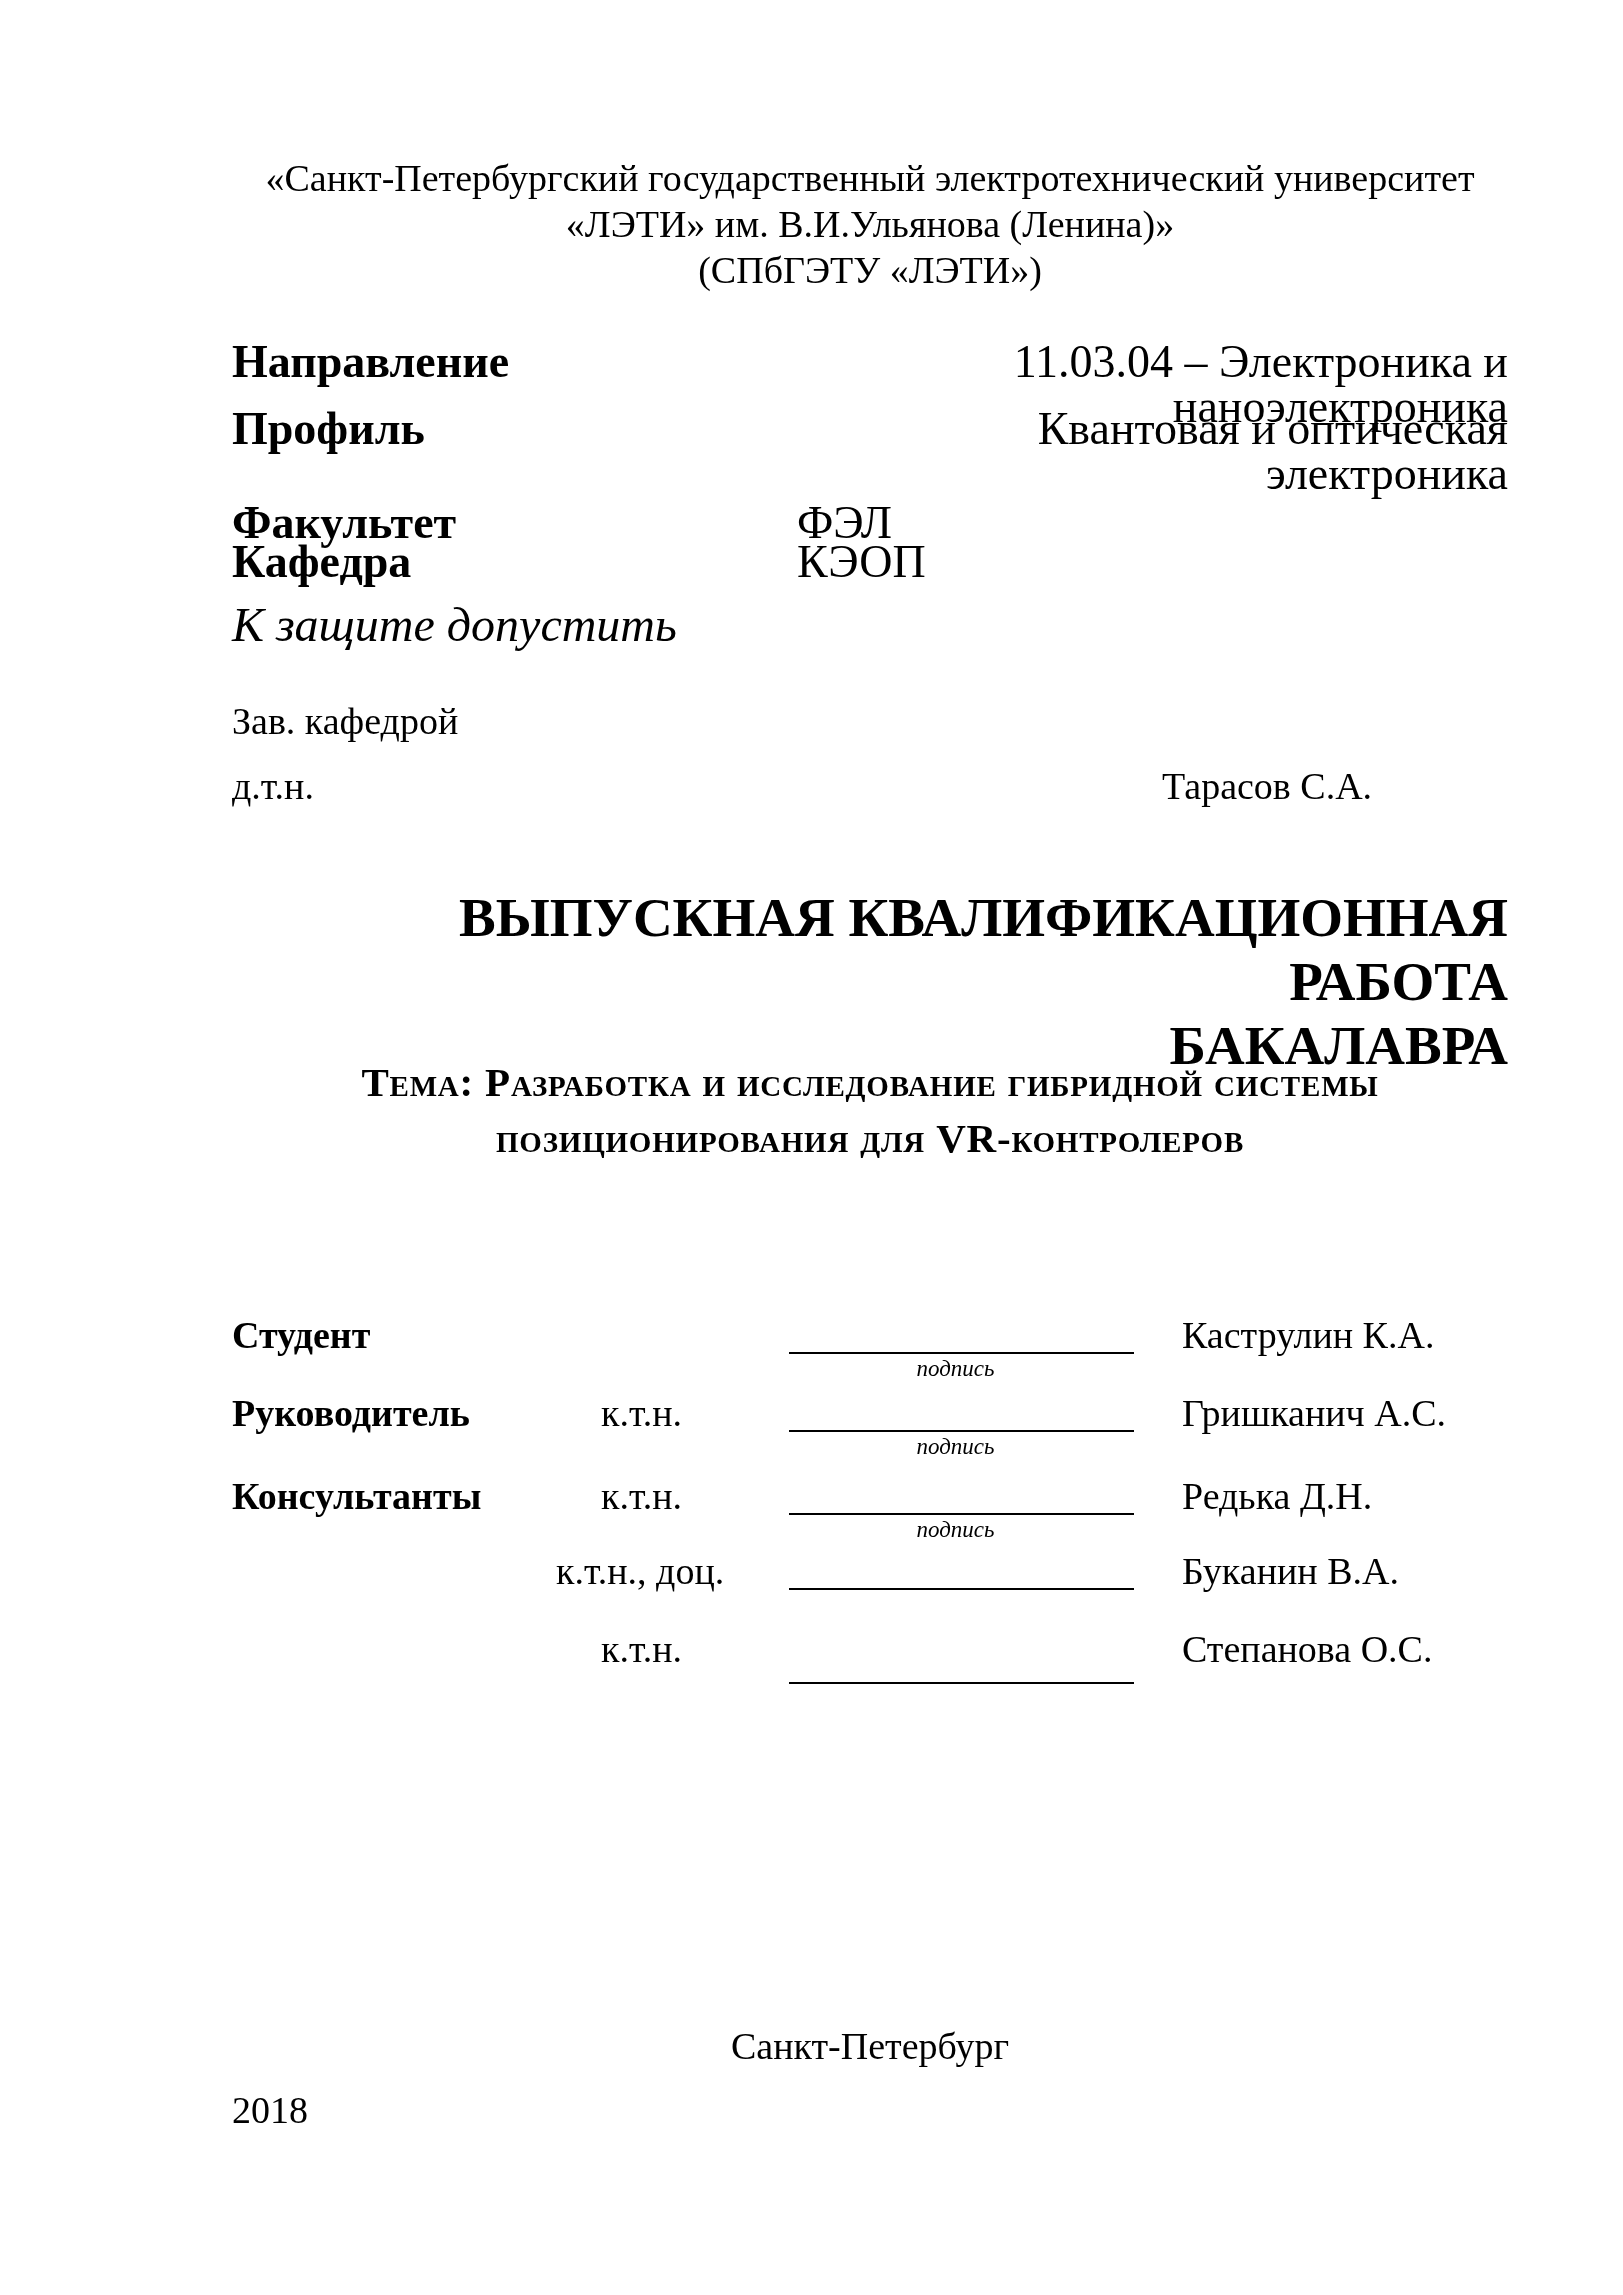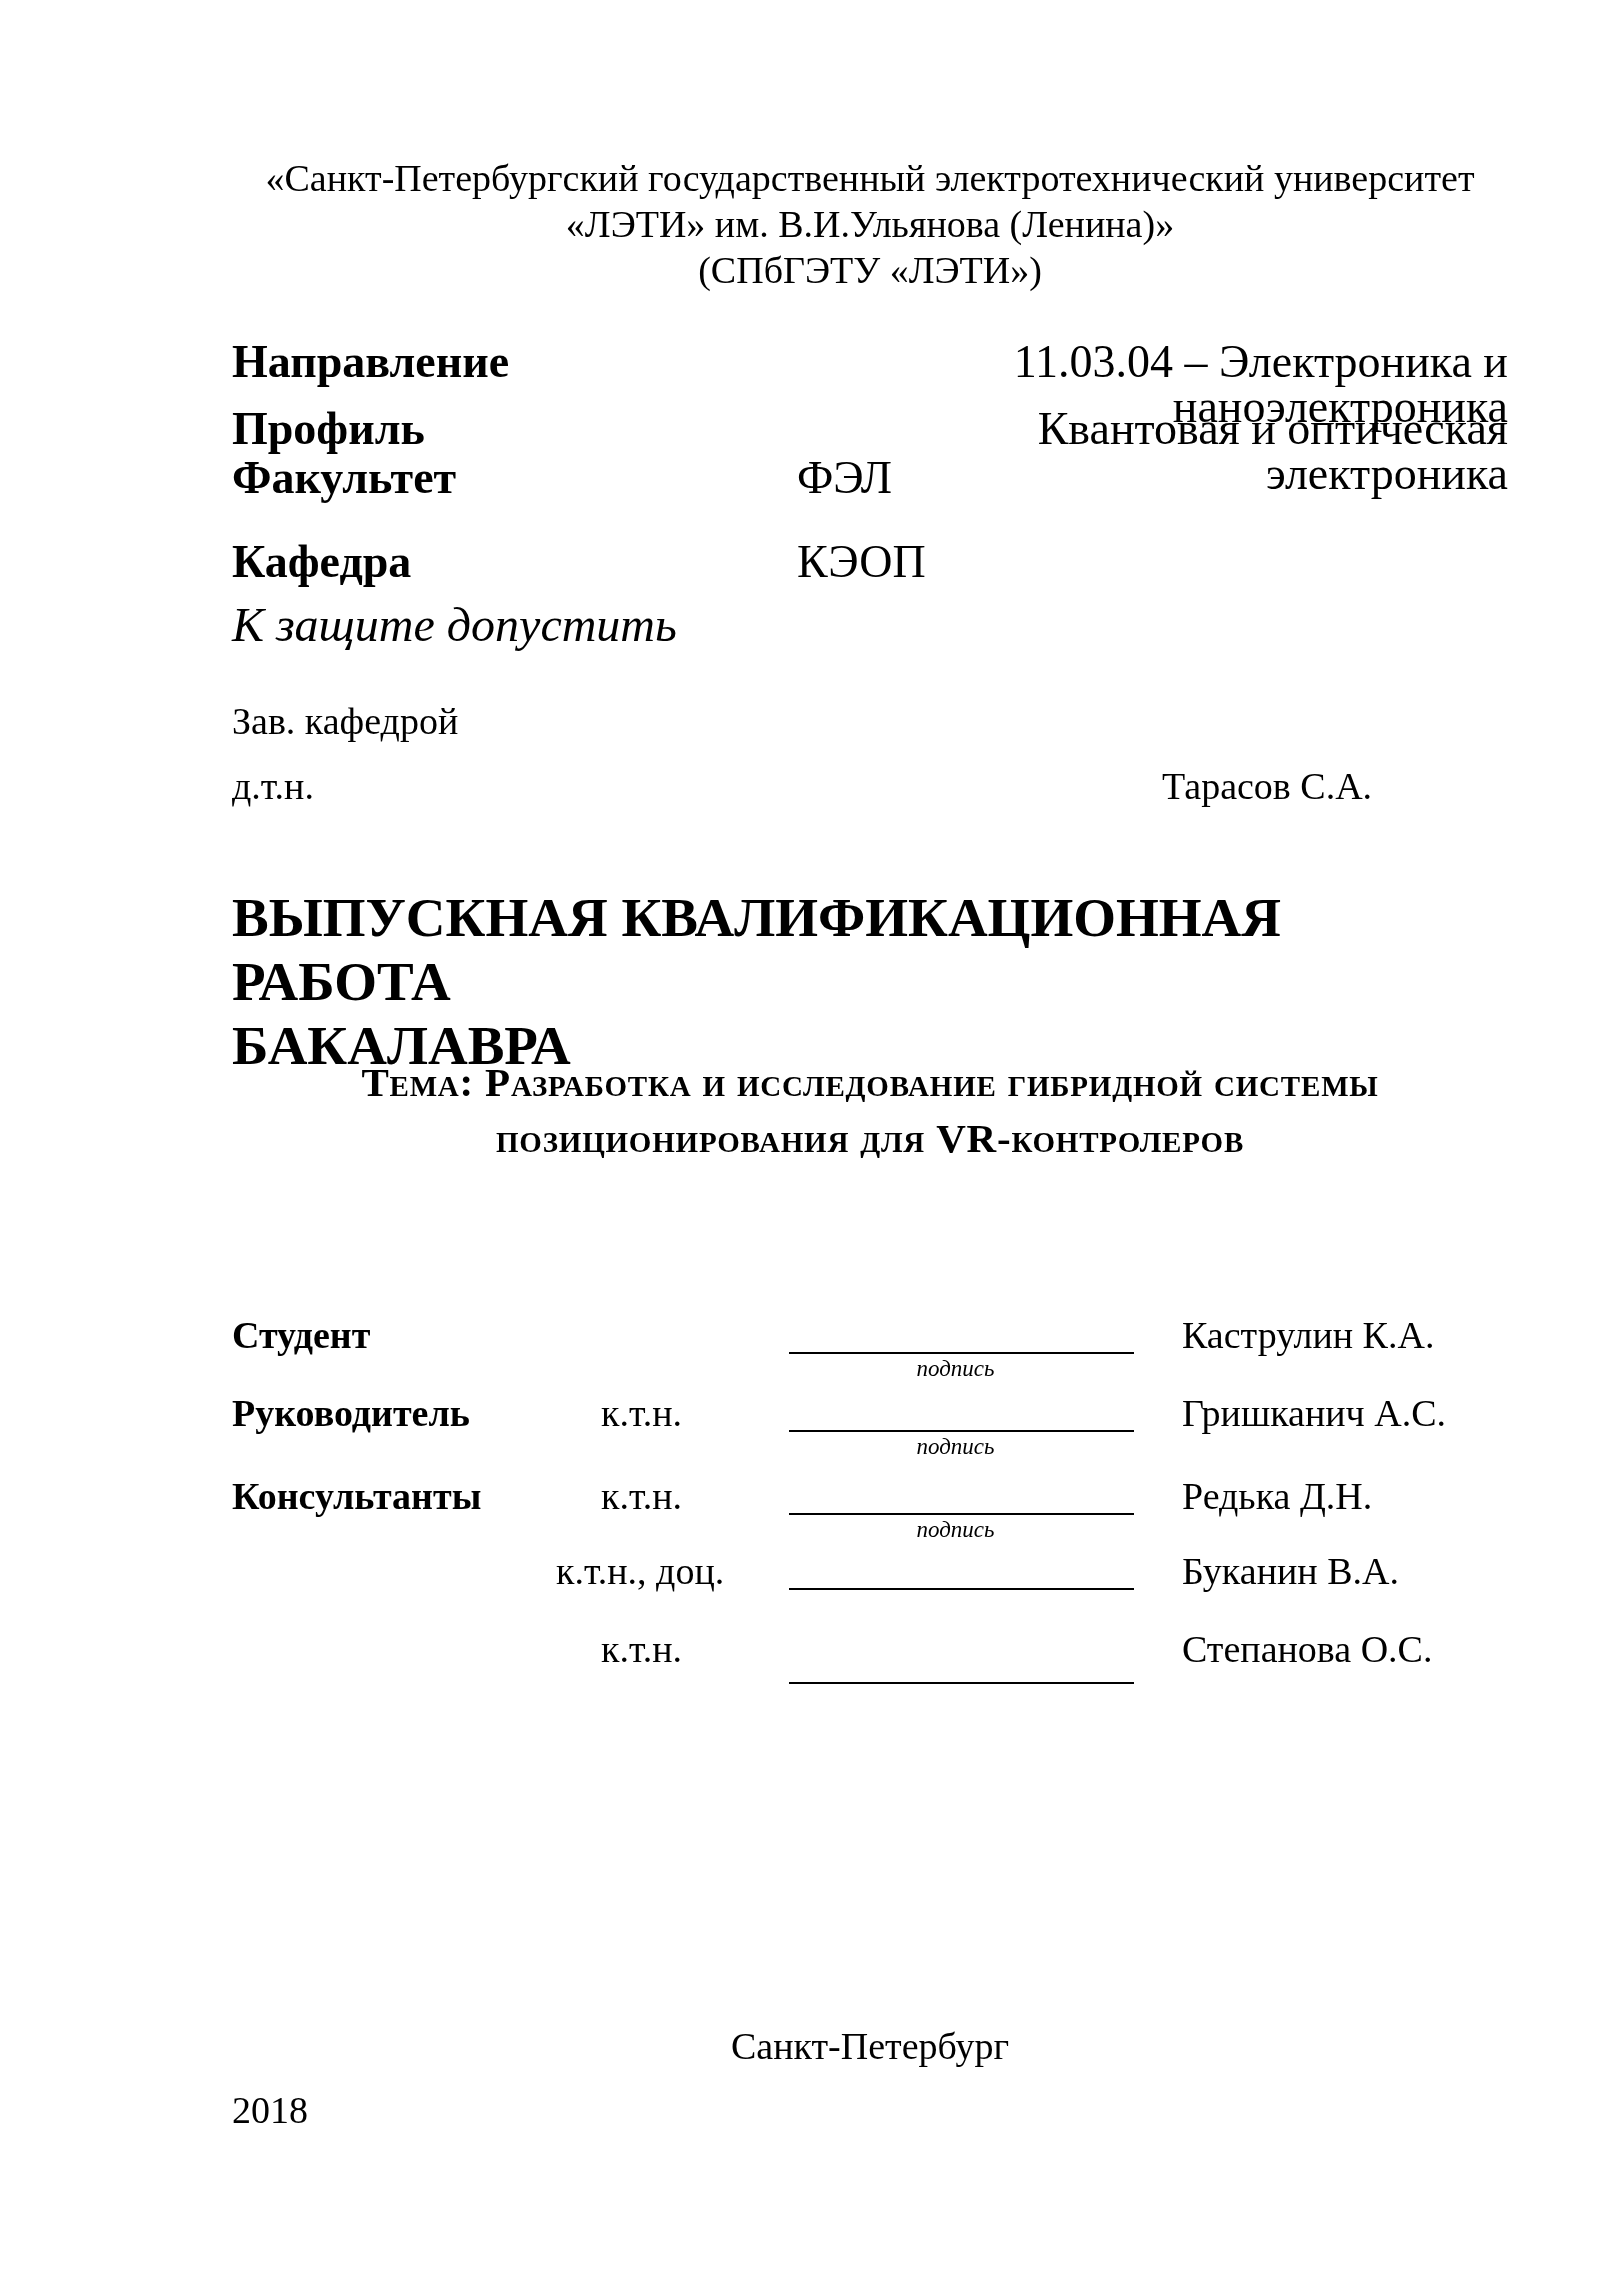--- a/index.html
+++ b/index.html
@@ -17,32 +17,32 @@
 
   
   .uni-header { top: 155px; text-align: center; font-weight: normal; font-size: 38px; line-height: 46px; }
 
   
   .info-row { position: absolute; left: 232px; width: 1276px; height: 47px; font-size: 46px; line-height: 45px; text-align: right; }
   .info-row .lbl { position: absolute; left: 0; font-weight: bold; }
   .info-row .val { position: absolute; left: 565px; }
   .info-row-0 { top: 339px; }
   .info-row-1 { top: 406px; }
-  .info-row-2 { top: 455px; }
+  .info-row-2 { top: 500px; }
   .info-row-3 { top: 539px; }
 
   
   .admission-permit { top: 602px; font-size: 48px; line-height: 45px; font-style: italic; }
   .admission-head   { top: 699px; font-size: 38px; line-height: 45px; }
   .admission-row    { top: 764px; font-size: 38px; line-height: 45px; height: 47px; }
   .admission-row .degree { position: absolute; left: 0; }
   .admission-row .name   { position: absolute; left: 930px; }
 
   
-  .main-title { top: 886px; text-align: left; font-weight: bold; font-size: 55px; line-height: 64px; }
+  .main-title { top: 886px; text-align: right; font-weight: bold; font-size: 55px; line-height: 64px; }
 
   
   .theme { top: 1054px; text-align: center; font-weight: bold; font-variant: small-caps; font-size: 41px; line-height: 56px; letter-spacing: 0.8px; }
 
   
   .sig-row { position: absolute; left: 232px; width: 1276px; height: 79px; font-size: 38px; line-height: 45px; }
   .sig-row .role   { position: absolute; left: 0; top: 0; font-weight: bold; }
   .sig-row .degree { position: absolute; left: 369px; top: 0; }
   .sig-row.wide-degree .degree { left: 324px; }
   .sig-row .sig-line { position: absolute; left: 557px; width: 345px; height: 0; border-top: 2.4px solid #000; top: 39px; }

